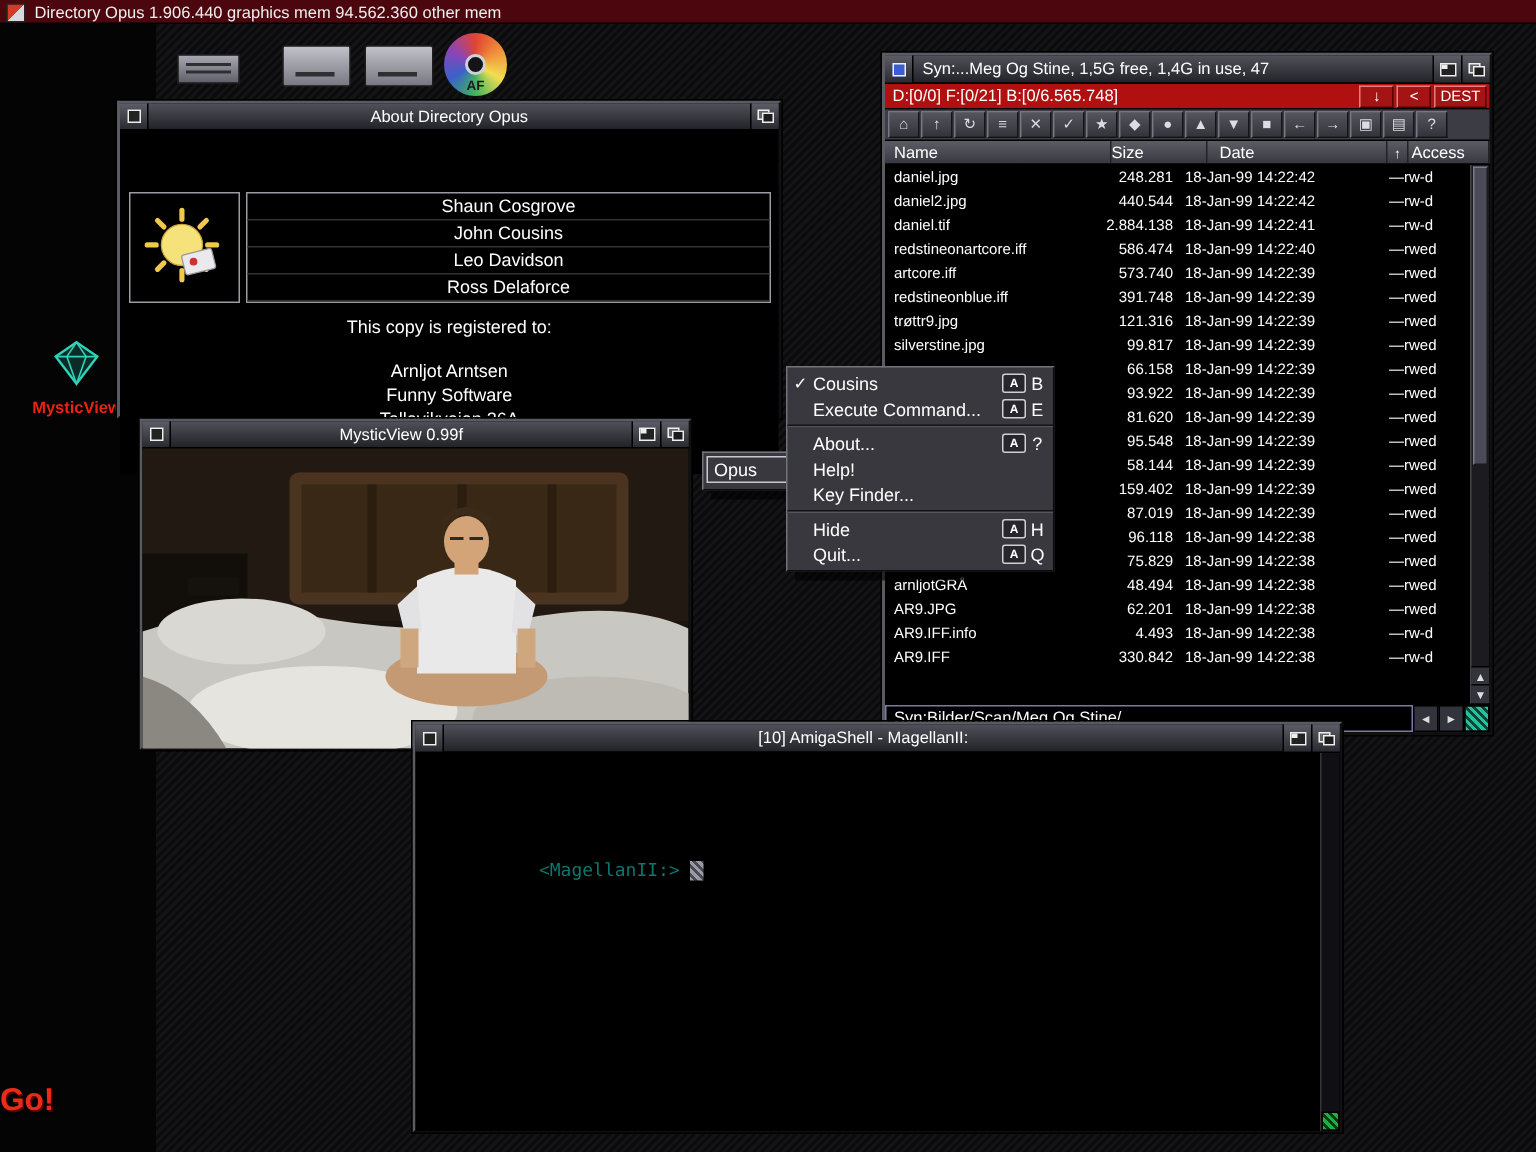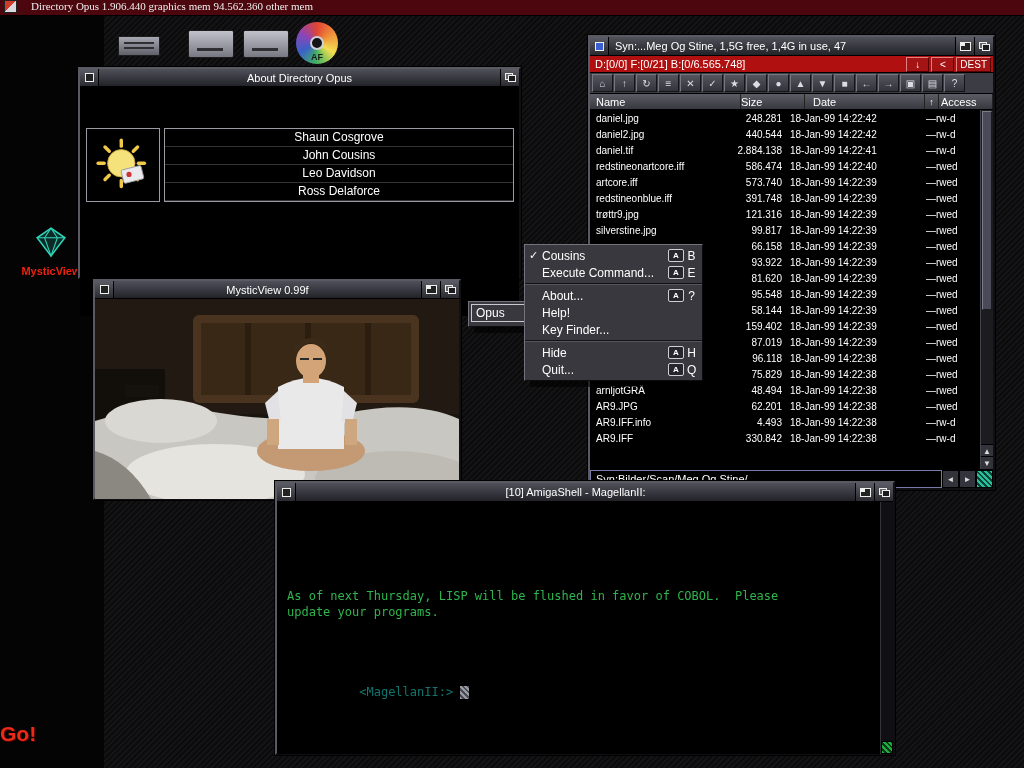--- a/index.html
+++ b/index.html
@@ -2,22 +2,22 @@
 <html><head>
 <meta charset="utf-8">
 <style>
   html,body{margin:0;padding:0;background:#000;}
   #screen{position:relative;width:1024px;height:768px;overflow:hidden;
     font-family:"Liberation Sans",sans-serif;color:#fff;
     background:repeating-linear-gradient(315deg,#0b0b0c 0 2px,#141416 2px 4px);}
 
   
   #topbar{position:absolute;left:0;top:0;width:1024px;height:16px;background:#4c060d;
-    border-bottom:1px solid #000;display:flex;align-items:flex-start;gap:14px;padding-left:4px;
-    font-size:11px;color:#eee;box-sizing:border-box;font-family:Liberation Serif, serif;}
+    border-bottom:1px solid #000;display:flex;align-items:flex-end;gap:6px;padding-left:4px;
+    font-size:11px;color:#eee;box-sizing:border-box;}
   .topbar-icon{width:11px;height:11px;border:1px solid #222;flex:0 0 auto;
     background:linear-gradient(135deg,#d23a2a 50%,#d8d8de 50%);}
 
   #leftstrip{position:absolute;left:0;top:16px;width:104px;height:752px;background:#040404;}
 
   
   .dicon{position:absolute;}
   .drive-box{width:44px;height:26px;background:linear-gradient(#c2c2cb,#787882);
     border:1px solid #1c1c1c;border-radius:2px;position:relative;}
   .drive-box::after{content:"";position:absolute;left:8px;bottom:6px;width:26px;height:3px;background:#2e2e33;}
@@ -200,20 +200,31 @@
           <circle cx="42" cy="46" r="3" fill="#cc3333"></circle>
         </svg>
       </div>
       <div class="names-box">
 
       <div class="author-row">Shaun Cosgrove</div>
           <div class="author-row">John Cousins</div>
           <div class="author-row">Leo Davidson</div>
           <div class="author-row">Ross Delaforce</div>
         </div>
+      <div class="about-reg">
+        <div class="reg-head">This copy is registered to:</div>
+        <div>
+
+        <div class="reg-line">Arnljot Arntsen</div>
+            <div class="reg-line">Funny Software</div>
+            <div class="reg-line">Tollevikveien 26A</div>
+            <div class="reg-line">N-9511  ALTA</div>
+            <div class="reg-line">df397aa@itstud.hifm.no</div>
+          </div>
+      </div>
     </div>
   </div>
 
   <div class="win" id="lister">
     <div class="tbar">
       <span class="gad gad-l">
           <span class="close-inner close-blue"></span>
         </span>
       <span class="ttl ttl-left">Syn:...Meg Og Stine, 1,5G free, 1,4G in use, 47</span>
       <span class="gad gad-r">
@@ -551,23 +562,20 @@
       <span class="ttl">[10] AmigaShell - MagellanII:</span>
       <span class="gad gad-r">
           <span class="zoom-g"></span>
         </span>
       <span class="gad gad-r">
           <span class="depth-g"></span>
         </span>
     </div>
     <div class="shell-body">
       <div class="shell-text">
-        <div>
-          
-        <div>As of next Thursday, LISP will be flushed in favor of COBOL.  Please</div><div>update your programs.</div></div>
         <div class="promptline">
           <span>&lt;MagellanII:&gt; </span><span class="cursor"></span>
         </div>
       </div>
       <div class="shell-scroll"></div>
       <div class="shell-size"></div>
     </div>
   </div>
 
 </div>

